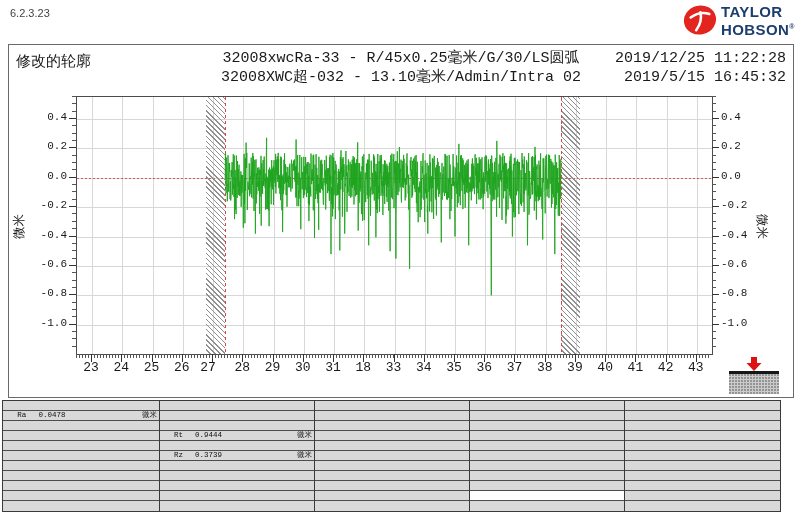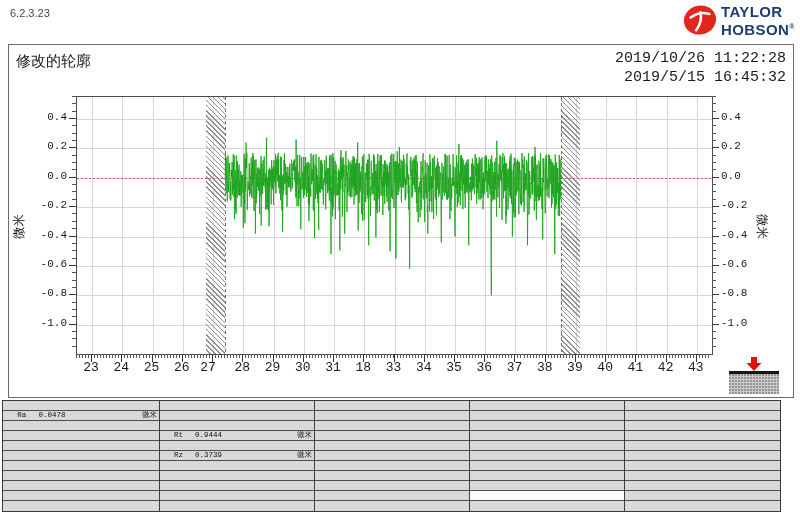--- a/index.html
+++ b/index.html
@@ -86,23 +86,25 @@
     </svg>
     <div id="logo-text" class="abs" style="color:#1c3e6e;">
       <div><span>TAYLOR</span></div>
       <div><span>HOBSON</span><sup>®</sup></div>
     </div>
   </div>
 
   <div id="chart-box" class="abs">
     <div id="profile-label" class="abs">修改的轮廓</div>
     <div id="titles" class="abs">
+      <div>32008xwcRa-33 - R/45x0.25毫米/G/30/LS圆弧</div>
+      <div>32008XWC超-032 - 13.10毫米/Admin/Intra 02</div>
     </div>
     <div id="dates" class="abs">
-      <div>2019/10/26 11:22:28</div>
+      <div>2019/12/25 11:22:28</div>
       <div>2019/5/15 16:45:32</div>
     </div>
 
     <div id="plot" class="abs">
         <div class="gv" style="left: 2.38095%;"></div>
         <div class="gv" style="left: 7.14286%;"></div>
         <div class="gv" style="left: 11.9048%;"></div>
         <div class="gv" style="left: 16.6667%;"></div>
         <div class="gv" style="left: 21.4286%;"></div>
         <div class="gv" style="left: 26.1905%;"></div>

